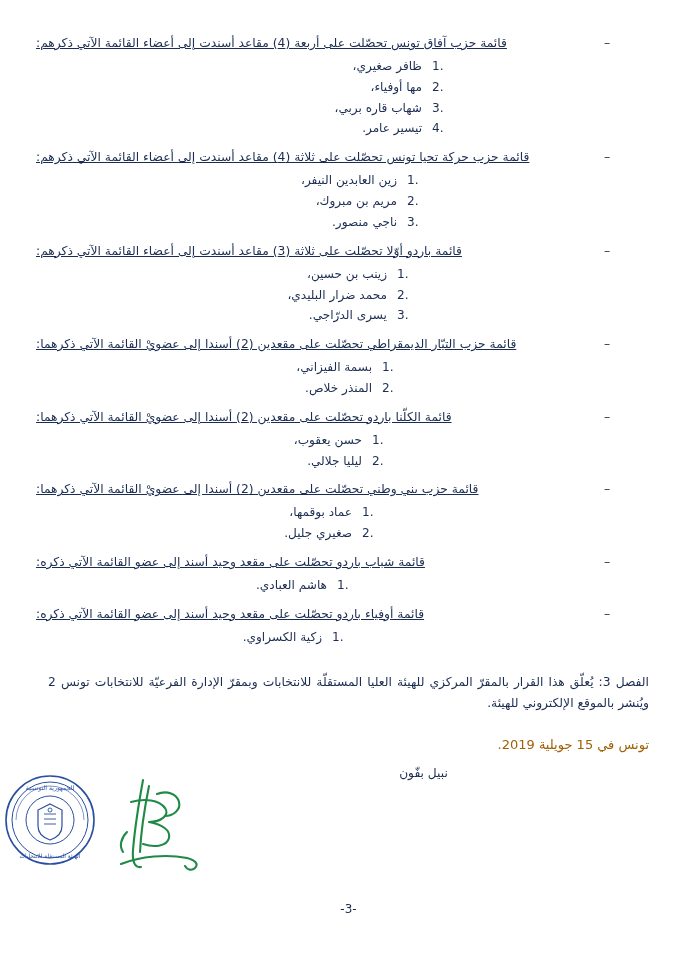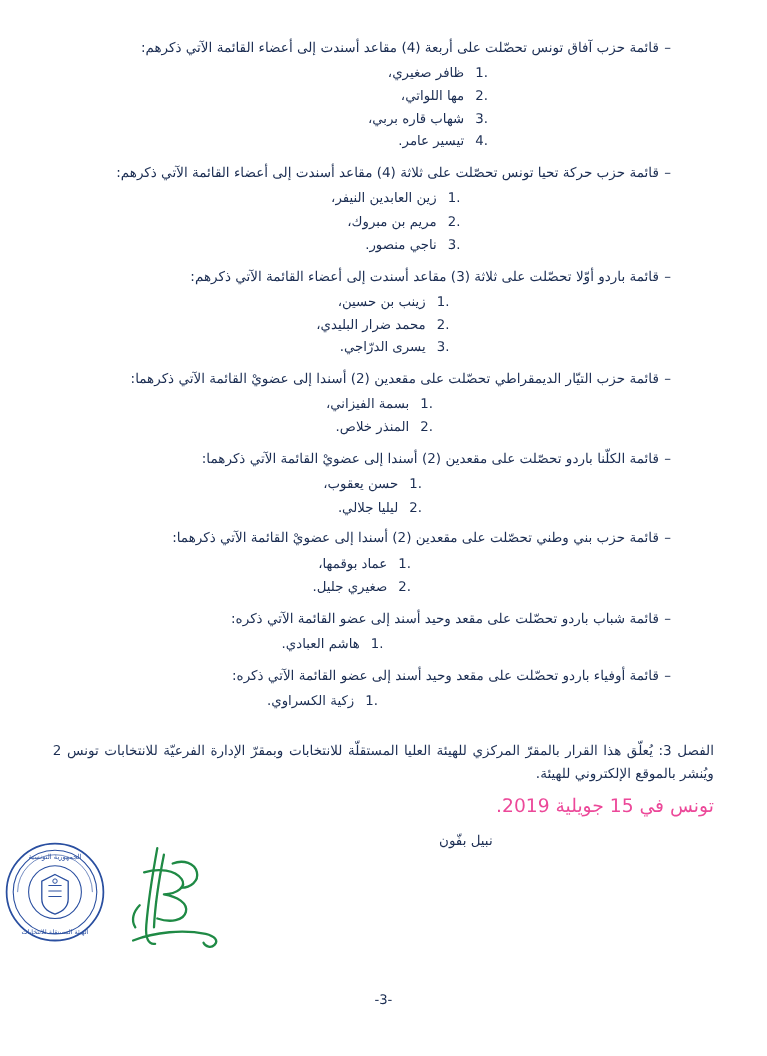--- a/index.html
+++ b/index.html
@@ -39,21 +39,22 @@
   .dash {
     width: 16px;
     flex: 0 0 16px;
     text-align: center;
     color: #1b2d52;
     font-size: 12.3px;
     line-height: 1.55;
   }
   .head-text {
     flex: 1 1 auto;
-    text-align: right;
+    text-align: left;
+    text-decoration: underline;
   }
 
   
   .members {
     margin: 3px 0 0 0;
     padding: 0;
     list-style: none;
   }
   .member {
     display: flex;
@@ -88,23 +89,23 @@
   
   .article {
     margin-top: 24px;
     font-size: 12.3px;
     line-height: 1.75;
     text-align: justify;
     color: #1b2d52;
     padding: 0 12px 0 12px;
   }
   .date-line {
-    margin-top: 8px;
-    font-size: 17px;
-    color: #ec4899;
+    margin-top: 22px;
+    font-size: 13px;
+    color: #a16207;
     padding-right: 12px;
   }
 
   
   .sign-area {
     position: relative;
     margin-top: 14px;
     height: 120px;
   }
   .sign-title {
@@ -164,21 +165,21 @@
           <span class="dash">–</span>
           <span class="head-text">قائمة حزب آفاق تونس تحصّلت على أربعة (4) مقاعد أسندت إلى أعضاء القائمة الآتي ذكرهم:</span>
         </div>
         <ul class="members indent-1">
           <li class="member">
             <span class="m-num">1.</span>
             <span class="m-name">ظافر صغيري،</span>
           </li>
           <li class="member">
             <span class="m-num">2.</span>
-            <span class="m-name">مها اللواتي،</span>
+            <span class="m-name">مها أوفياء،</span>
           </li>
           <li class="member">
             <span class="m-num">3.</span>
             <span class="m-name">شهاب قاره بربي،</span>
           </li>
           <li class="member">
             <span class="m-num">4.</span>
             <span class="m-name">تيسير عامر.</span>
           </li>
         </ul>

